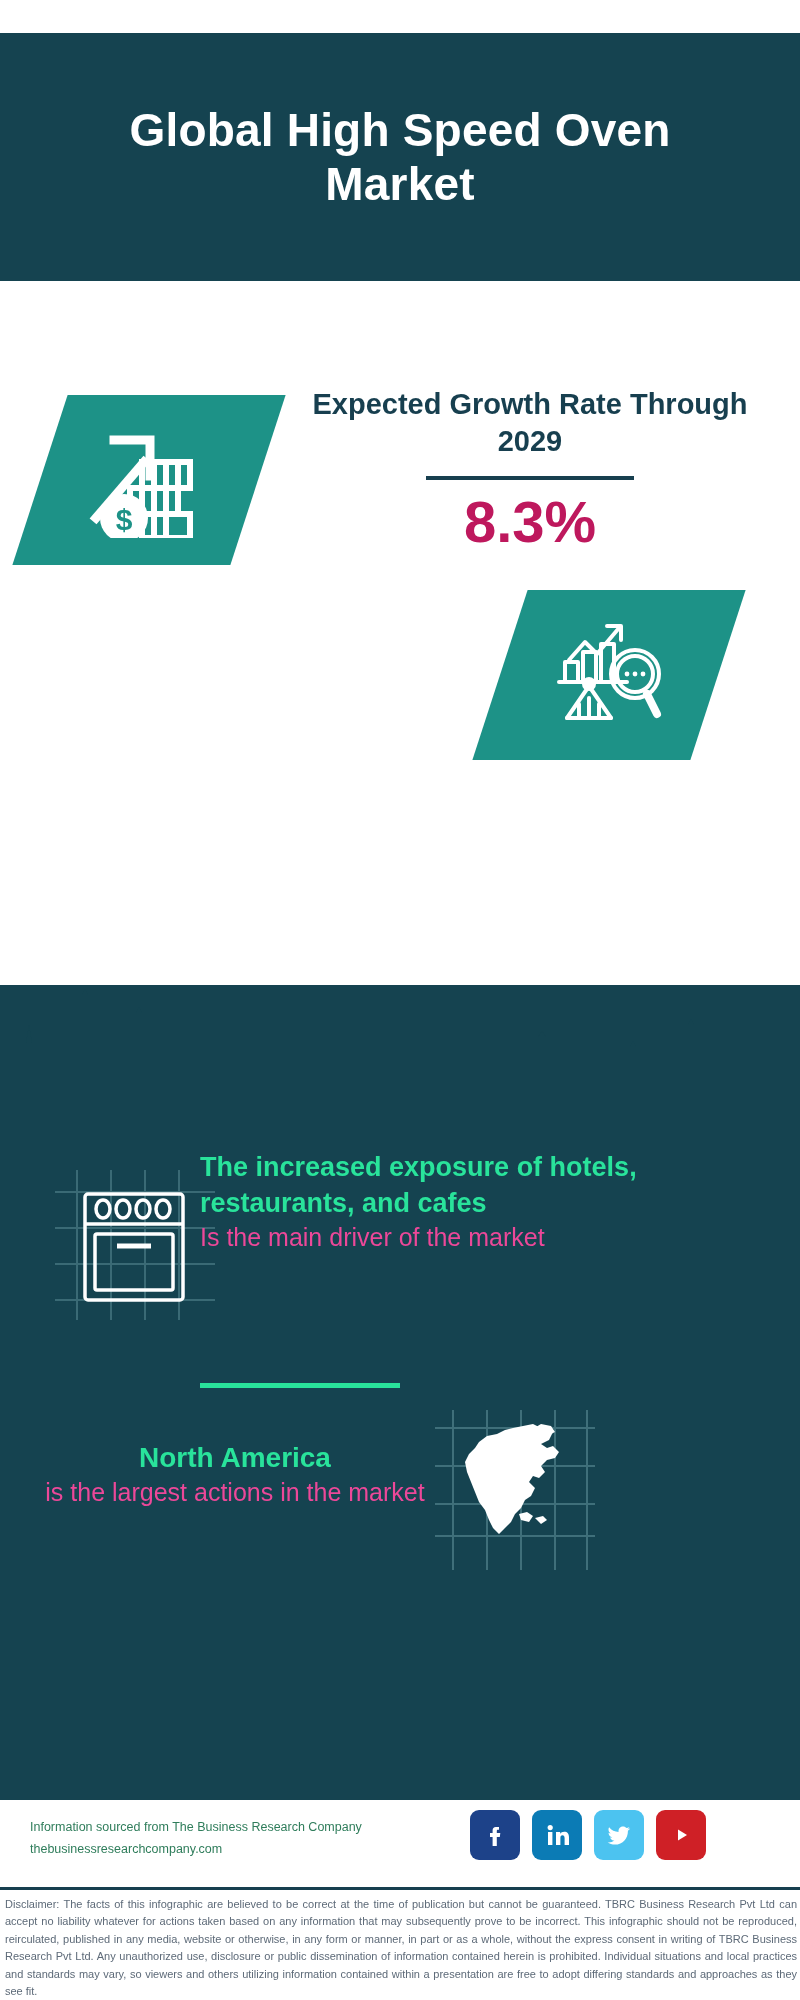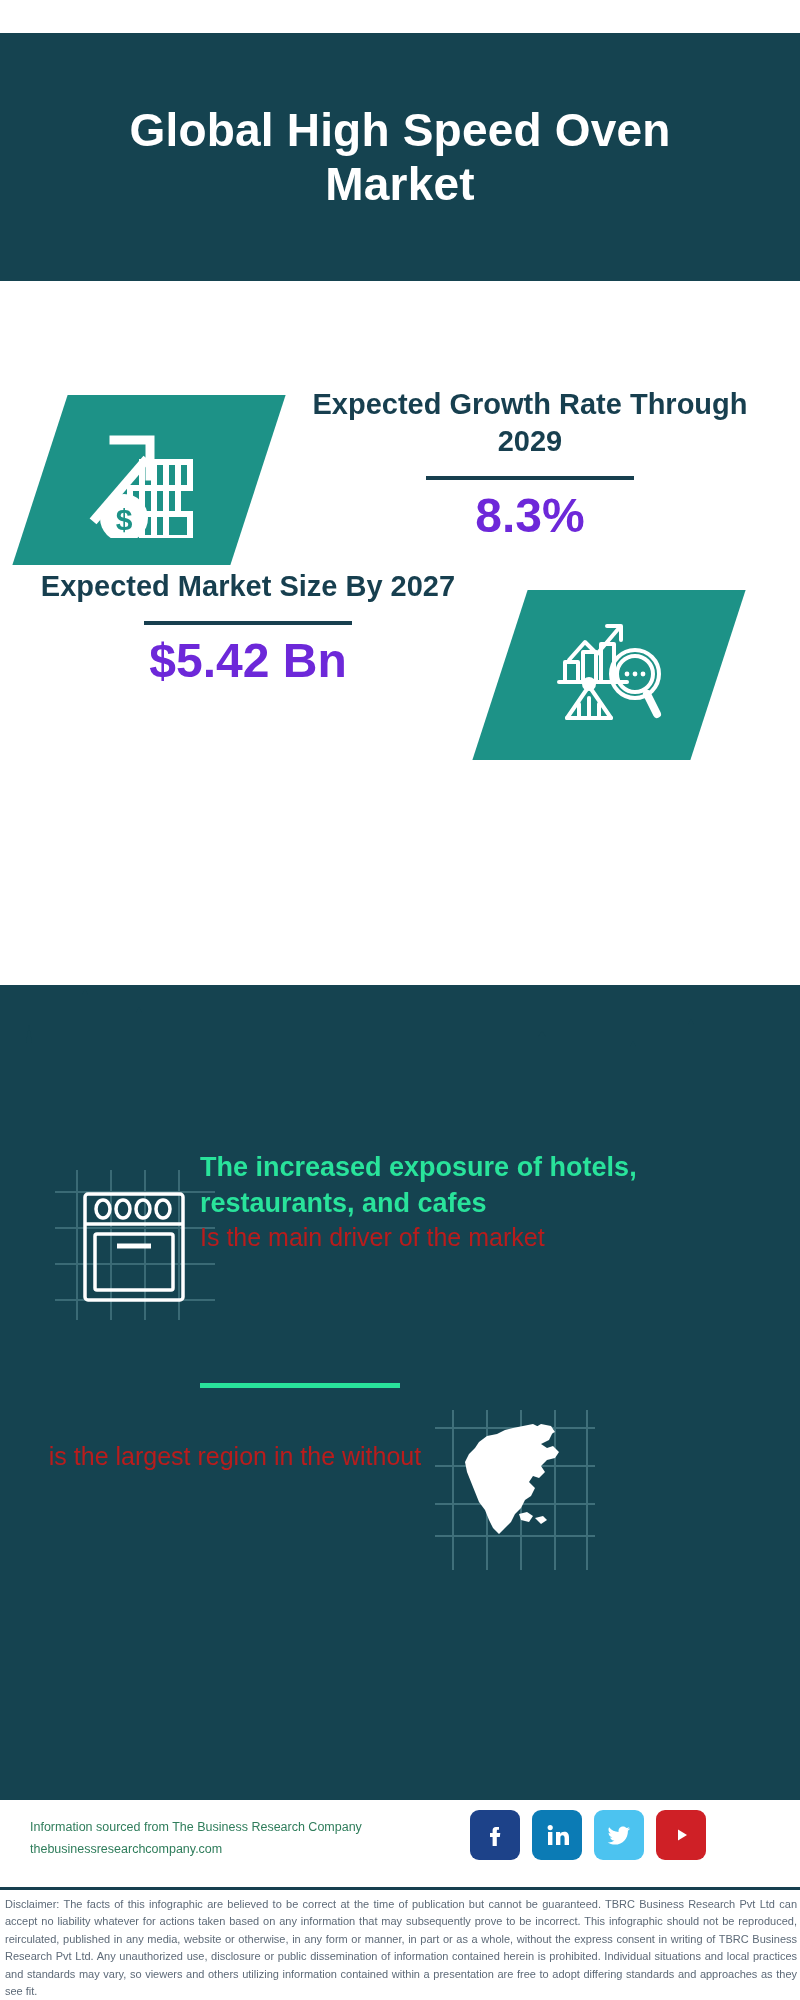--- a/index.html
+++ b/index.html
@@ -31,21 +31,21 @@
   }
   .para-left .icon-inner { transform:skewX(18deg); width:100%; height:100%;
     display:flex; align-items:center; justify-content:center; }
   .stat1-text {
     position:absolute; left:280px; top:138px; width:500px; text-align:center;
   }
   .stat-label {
     color:#173f4f; font-size:29px; font-weight:bold; line-height:1.28;
   }
   .rule-dark { width:208px; height:4px; background:#173f4f; margin:16px auto 10px; }
-  .stat-value-teal { color:#6d28d9; font-size:48px; font-weight:bold; line-height:1.1; }
+  .stat-value-teal { color:#be185d; font-size:58px; font-weight:bold; line-height:1.1; }
 
   
   .stat2 { position:absolute; left:0; top:548px; width:800px; height:300px; }
   .stat2-text { position:absolute; left:28px; top:20px; width:440px; text-align:center; }
   .para-right {
     position:absolute; left:500px; top:42px; width:218px; height:170px;
     background:#1d9287; transform:skewX(-18deg);
   }
   .para-right .icon-inner { transform:skewX(18deg); width:100%; height:100%;
     display:flex; align-items:center; justify-content:center; }
@@ -56,21 +56,21 @@
     background:#154350;
   }
   .skyline { position:absolute; left:0; top:985px; width:800px; height:120px; }
 
   .driver-block { position:absolute; left:0; top:1150px; width:800px; }
   .oven-wrap { position:absolute; left:55px; top:20px; width:160px; height:150px; }
   .driver-text { position:absolute; left:200px; top:0px; width:580px; }
   .green-head {
     color:#29e39b; font-size:27px; font-weight:bold; line-height:1.32;
   }
-  .white-sub { color:#b91c1c; font-size:25px; line-height:1.35; }
+  .white-sub { color:#ec4899; font-size:25px; line-height:1.35; }
 
   .rule-green {
     position:absolute; left:200px; top:1383px; width:200px; height:5px; background:#29e39b;
   }
 
   .region-block { position:absolute; left:0; top:1440px; width:800px; }
   .region-text { position:absolute; left:30px; top:0; width:410px; text-align:center; }
   .region-head { color:#29e39b; font-size:28px; font-weight:bold; line-height:1.3; }
   .map-wrap { position:absolute; left:435px; top:-30px; width:160px; height:160px; }
 
@@ -136,25 +136,20 @@
       </div>
     </div>
     <div class="stat1-text">
       <div class="stat-label">Expected Growth Rate Through 2029</div>
       <div class="rule-dark"></div>
       <div class="stat-value-teal">8.3%</div>
     </div>
   </div>
 
   <div class="stat2">
-    <div class="stat2-text">
-      <div class="stat-label">Expected Market Size By 2027</div>
-      <div class="rule-dark"></div>
-      <div class="stat-value-teal">$5.42 Bn</div>
-    </div>
     <div class="para-right">
       <div class="icon-inner">
         <span>
           <svg width="120" height="118" viewBox="0 0 120 118">
             <g fill="none" stroke="#fff" stroke-width="4" stroke-linecap="round" stroke-linejoin="round">
               <polyline points="20,46 36,28 48,40 70,14"></polyline>
               <polyline points="58,12 72,12 72,26"></polyline>
               <rect x="16" y="48" width="13" height="20"></rect>
               <rect x="34" y="38" width="13" height="30"></rect>
               <rect x="52" y="30" width="13" height="38"></rect>
@@ -216,21 +211,22 @@
     <div class="driver-text">
       <div class="green-head">The increased exposure of hotels, restaurants, and cafes</div>
       <div class="white-sub">Is the main driver of the market</div>
     </div>
   </div>
 
   <div class="rule-green"></div>
 
   <div class="region-block">
     <div class="region-text">
-      <div class="white-sub">is the largest region in the without</div>
+      <div class="region-head">North America</div>
+      <div class="white-sub">is the largest actions in the market</div>
     </div>
     <div class="map-wrap">
       <svg width="160" height="160" viewBox="0 0 160 160">
         <g stroke="#3f6f7a" stroke-width="2" fill="none">
           <line x1="18" y1="0" x2="18" y2="160"></line>
           <line x1="52" y1="0" x2="52" y2="160"></line>
           <line x1="86" y1="0" x2="86" y2="160"></line>
           <line x1="120" y1="0" x2="120" y2="160"></line>
           <line x1="152" y1="0" x2="152" y2="160"></line>
           <line x1="0" y1="18" x2="160" y2="18"></line>

